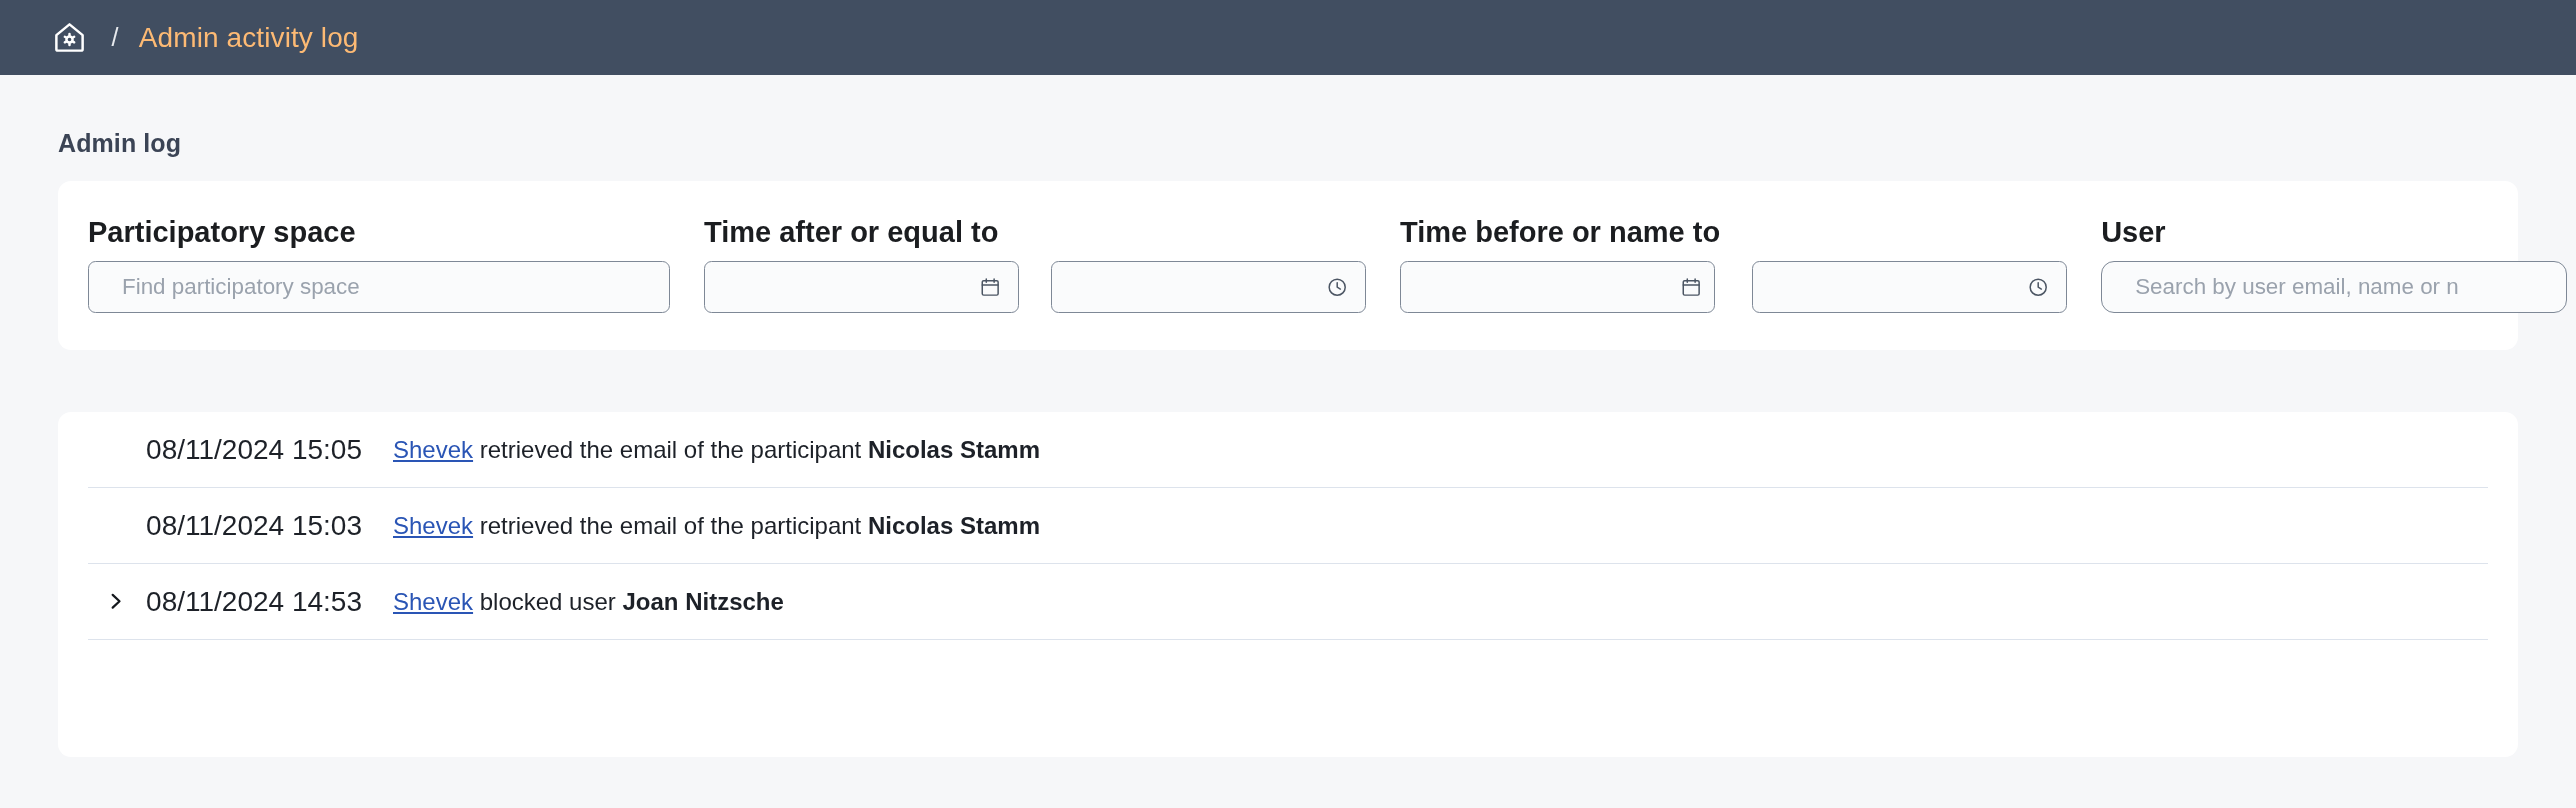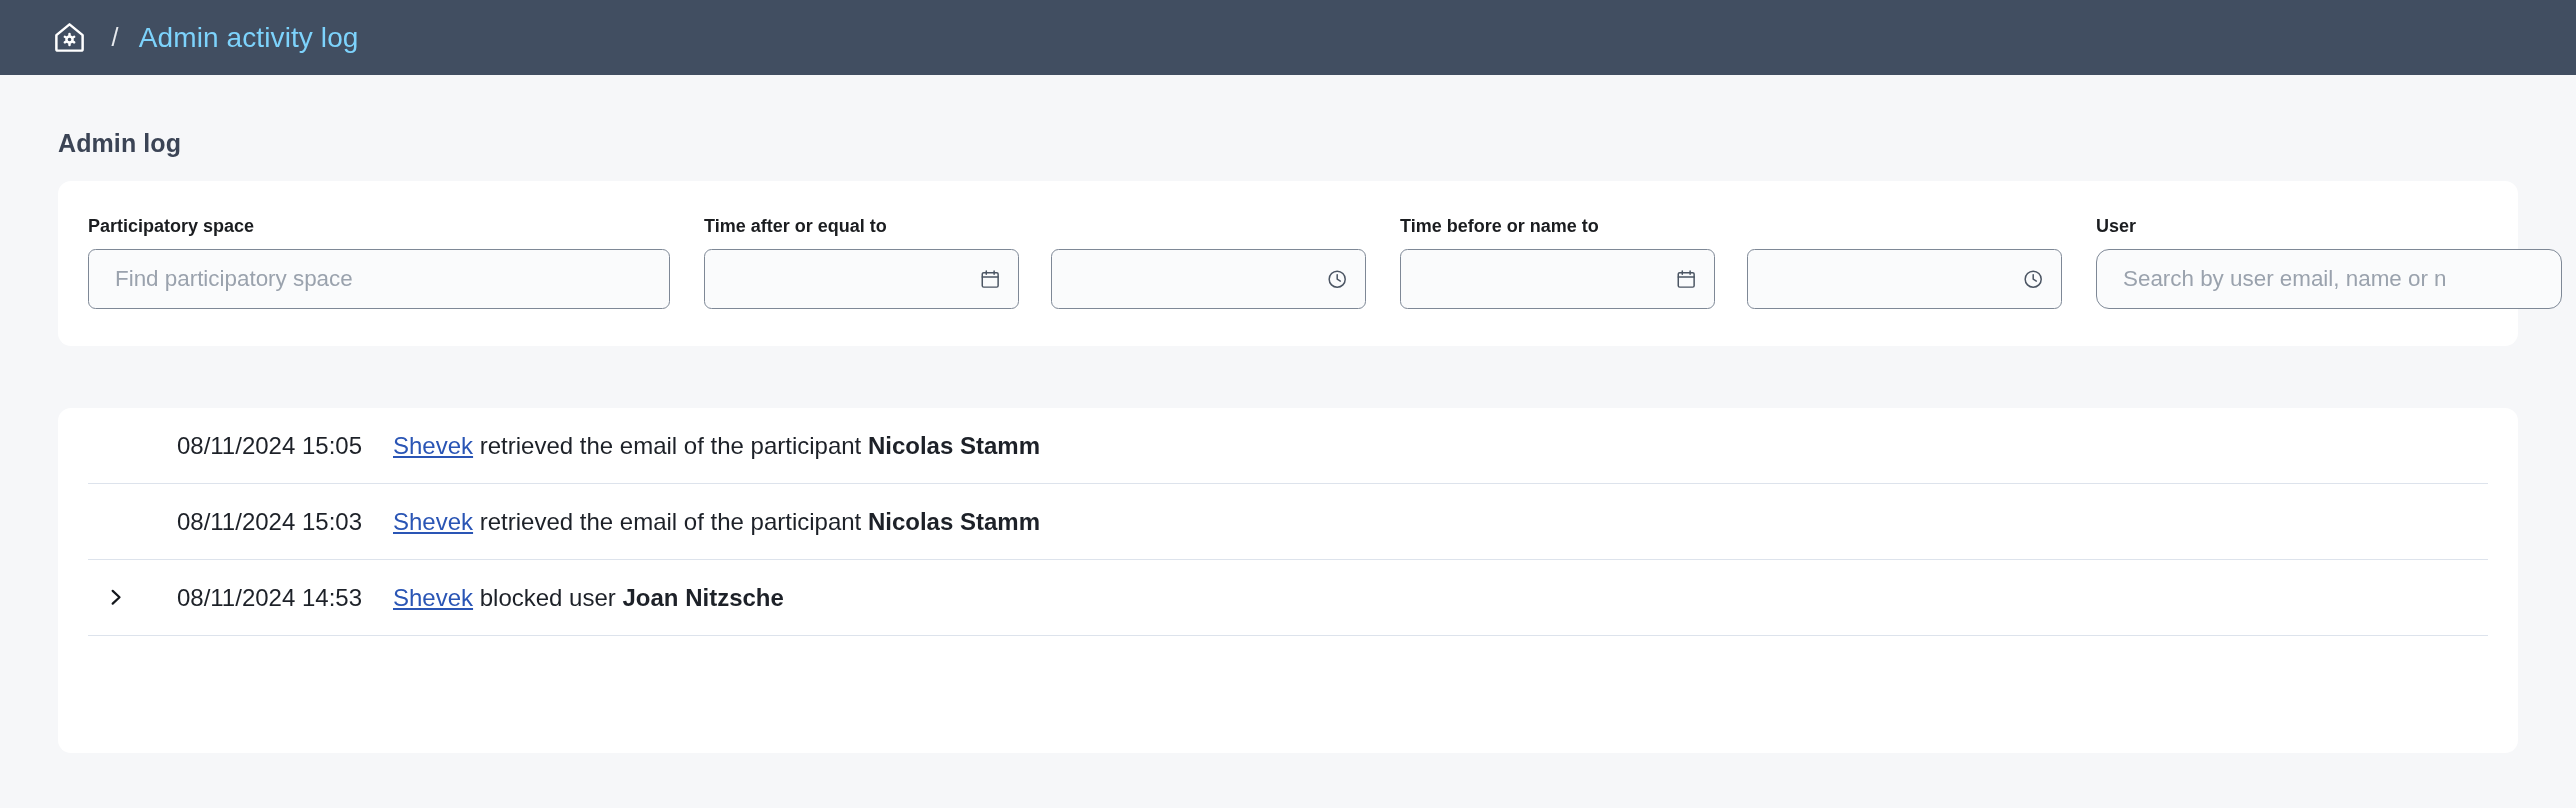--- a/index.html
+++ b/index.html
@@ -26,21 +26,21 @@
   }
   .home-icon svg { display:block; }
   .bc-sep {
     color:#e7eaee;
     font-size:25px;
     margin:0 20.5px 0 22.4px;
     font-weight:400;
     line-height:1;
   }
   .bc-title {
-    color:#7dd3fc;
+    color:#fdba74;
     font-size:28px;
     font-weight:400;
     letter-spacing:0.1px;
   }
 
   
   .page { padding:0 58px; }
 
   .page-title {
     margin-top:54px;
@@ -59,36 +59,36 @@
   .filter-card {
     padding:35px 30px 37px 30px;
   }
   .filter-row {
     display:flex;
     align-items:flex-end;
     gap:0;
   }
   .field { display:flex; flex-direction:column; }
   .field-label {
-    font-size:18px;
+    font-size:29px;
     font-weight:700;
     color:#1b1d20;
     margin-bottom:12px;
     white-space:nowrap;
   }
   .input-wrap { position:relative; }
   .inp {
-    height:60px;
+    height:52px;
     border:1.5px solid #7e8896;
     border-radius:7.5px;
     background:#fafbfc;
     font-family:"Liberation Sans", sans-serif;
     font-size:22.4px;
     color:#2c3340;
-    padding:0 26px;
+    padding:0 33px;
     outline:none;
   }
   .inp::placeholder { color:#9aa2ad; }
   .inp.with-icon { padding-right:54px; }
 
   .f-space   .inp { width:582px; }
   .f-date    .inp { width:315px; }
   .f-time    .inp { width:315px; }
   .f-user    .inp { width:466px;border-radius:13px; }
 
@@ -120,21 +120,21 @@
   }
   .log-row:first-child { border-top:none; }
   .chev {
     width:41px;
     flex:0 0 41px;
     display:flex; align-items:center; justify-content:flex-start;
     cursor:pointer;
   }
   .chev.empty { cursor:default; }
   .log-date {
-    font-size:24px;
+    font-size:28px;
     color:#1d2128;
     white-space:nowrap;
     min-width:216px;
     text-align:right;
     padding-right:0;
   }
   .log-text {
     margin-left:31px;
     font-size:24px;
     color:#1d2128;

